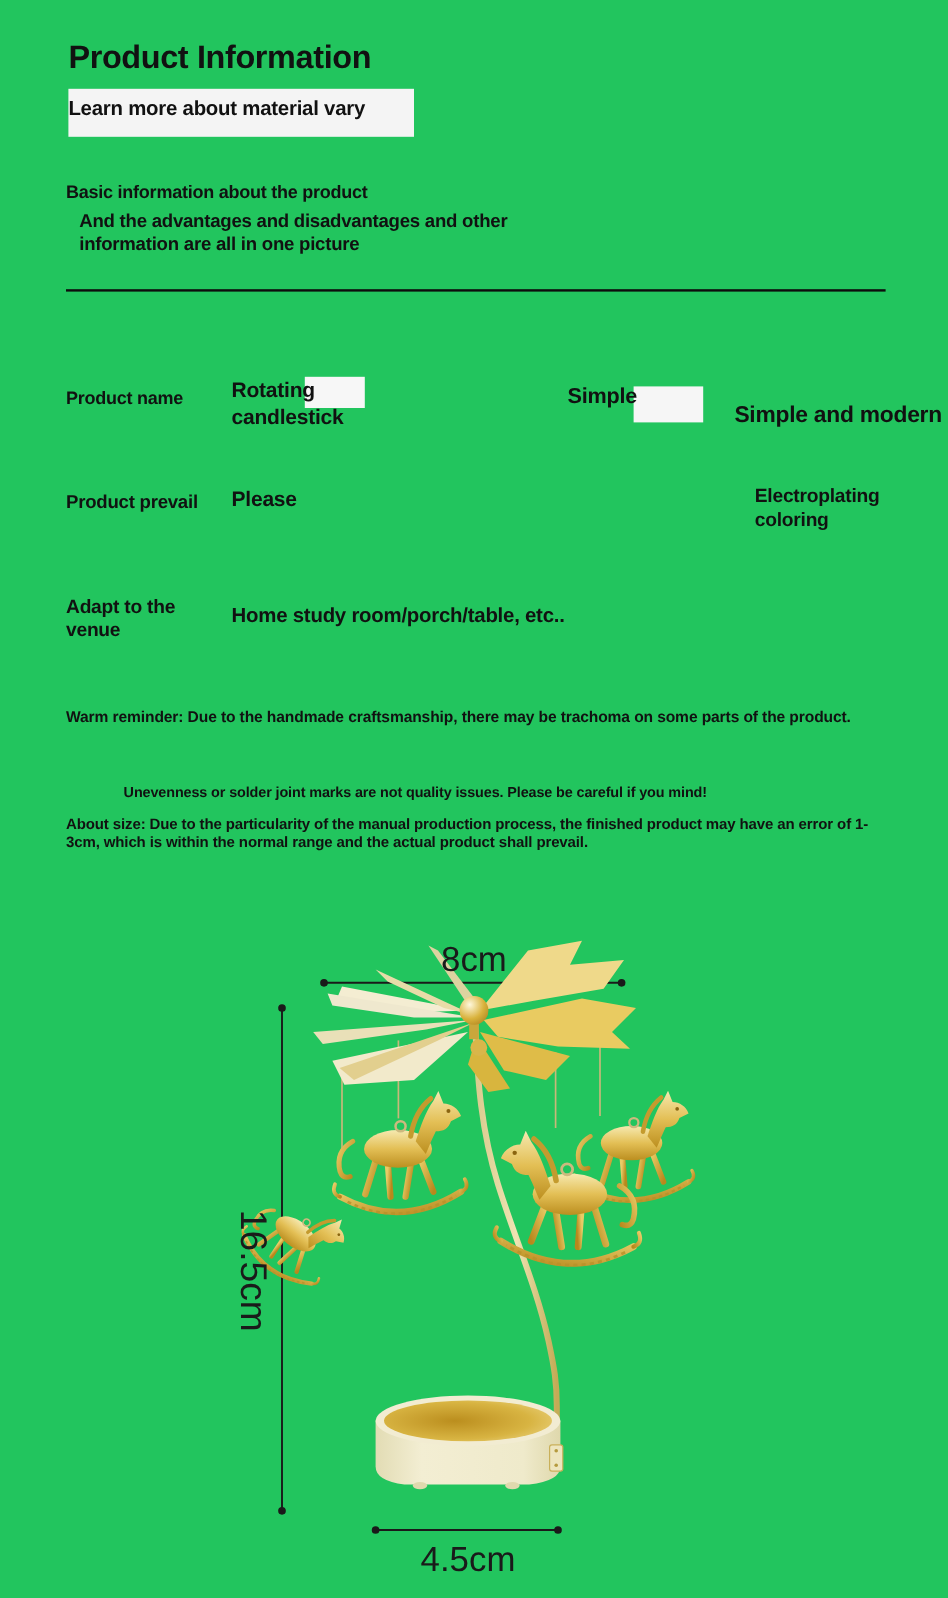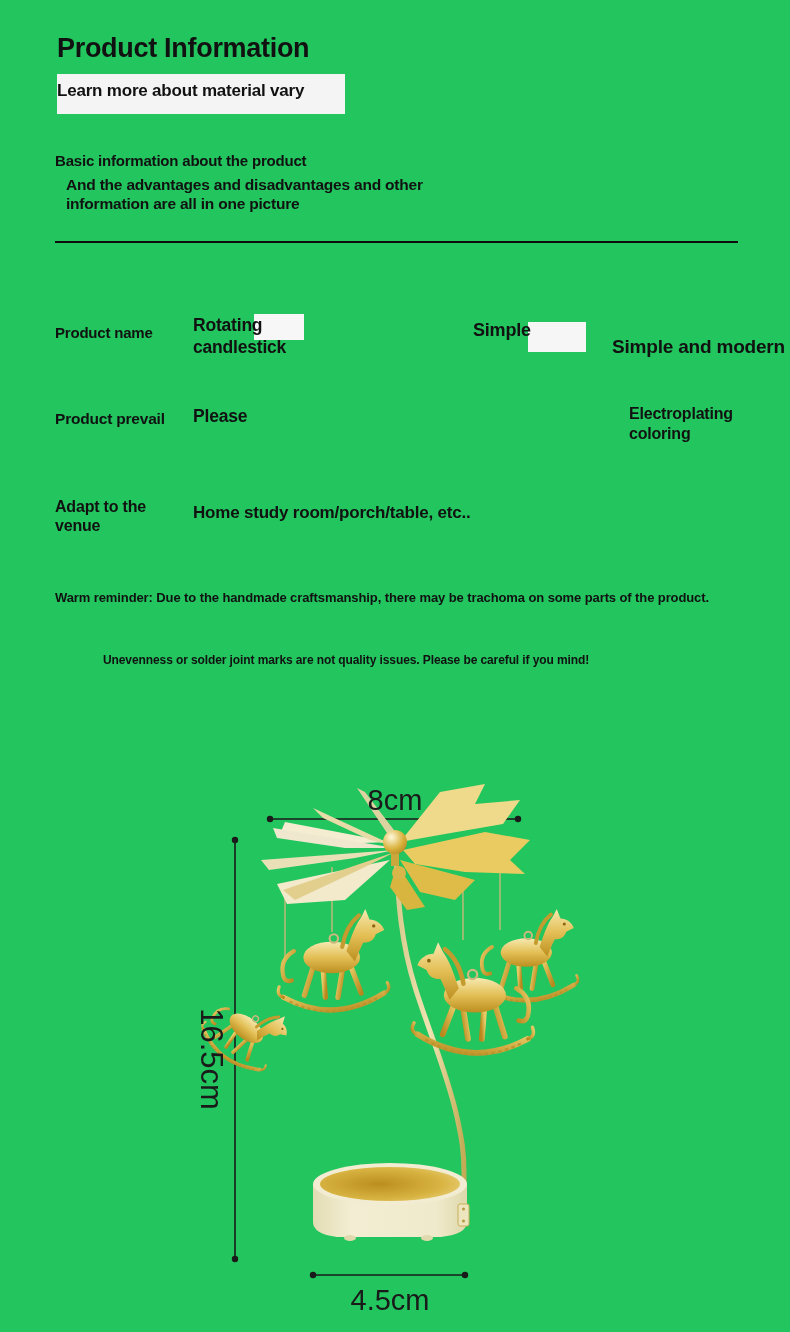--- a/index.html
+++ b/index.html
@@ -48,20 +48,21 @@
   <div class="abs spec-label" style="left:55px;top:410px;font-size:15.5px;">Product prevail</div>
   <div class="abs spec-value" style="left:193px;top:406px;font-size:17.5px;">Please</div>
 
   <div class="abs spec-value" style="left:613px;top:404px;width:132px;font-size:16px;margin-left:16px;">Electroplating coloring</div>
 
   <div class="abs spec-label" style="left:55px;top:497px;width:118px;font-size:16px;">Adapt to the venue</div>
   <div class="abs spec-value nowrap" style="left:193px;top:502px;font-size:17px;">Home study room/porch/table, etc..</div>
 
   <div class="abs notice nowrap" style="left:55px;top:590px;font-size:13px;">Warm reminder: Due to the handmade craftsmanship, there may be trachoma on some parts of the product.</div>
   <div class="abs notice nowrap" style="left:55px;top:653px;font-size:12px;margin-left:48px;">Unevenness or solder joint marks are not quality issues. Please be careful if you mind!</div>
+  <div class="abs notice" style="left:55px;top:680px;font-size:12.5px;width:692px;line-height:1.18;">About size: Due to the particularity of the manual production process, the finished product may have an error of 1-3cm, which is within the normal range and the actual product shall prevail.</div>
 
   <div class="abs" style="left:185px;top:772px;width:420px;height:560px;">
     <svg width="420" height="560" viewBox="0 0 420 560">
       <defs>
         <linearGradient id="goldF" x1="0" y1="0" x2="0" y2="1">
           <stop offset="0" stop-color="#F6E9B0"></stop>
             <stop offset="0.5" stop-color="#E3BF55"></stop>
             <stop offset="1" stop-color="#BC8F20"></stop>
         </linearGradient>
         <linearGradient id="goldL" x1="0" y1="0" x2="1" y2="1">

